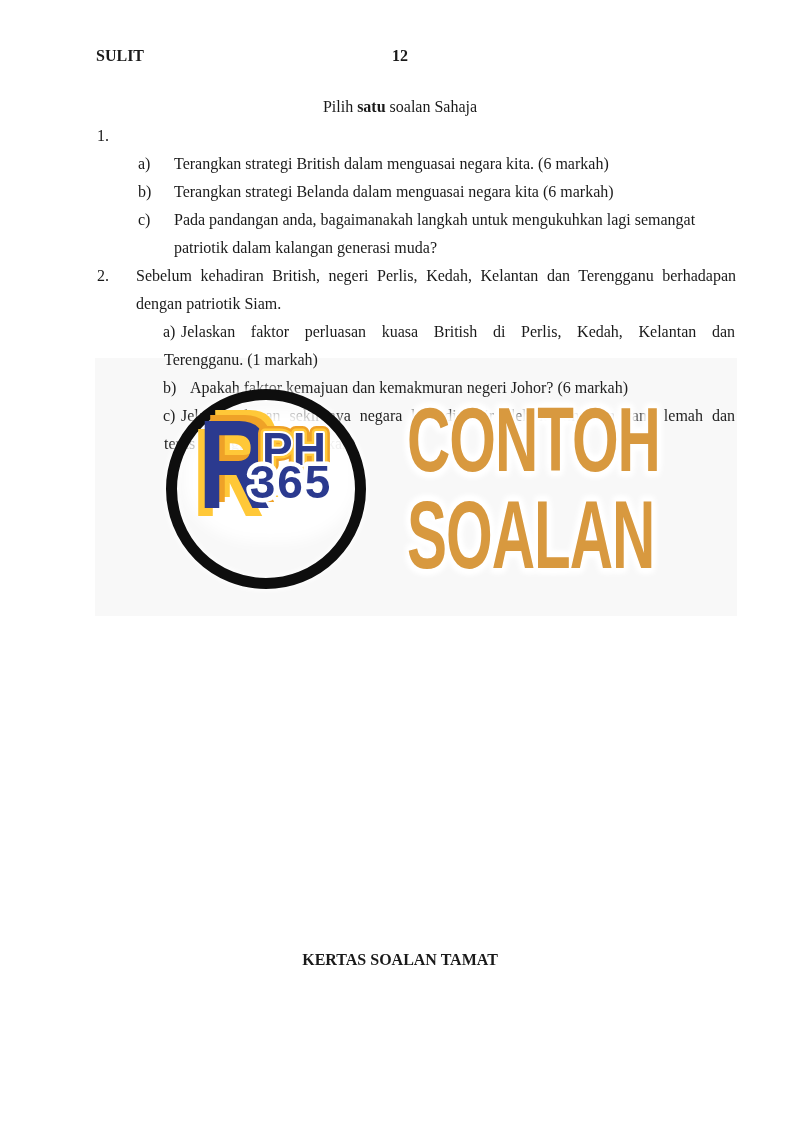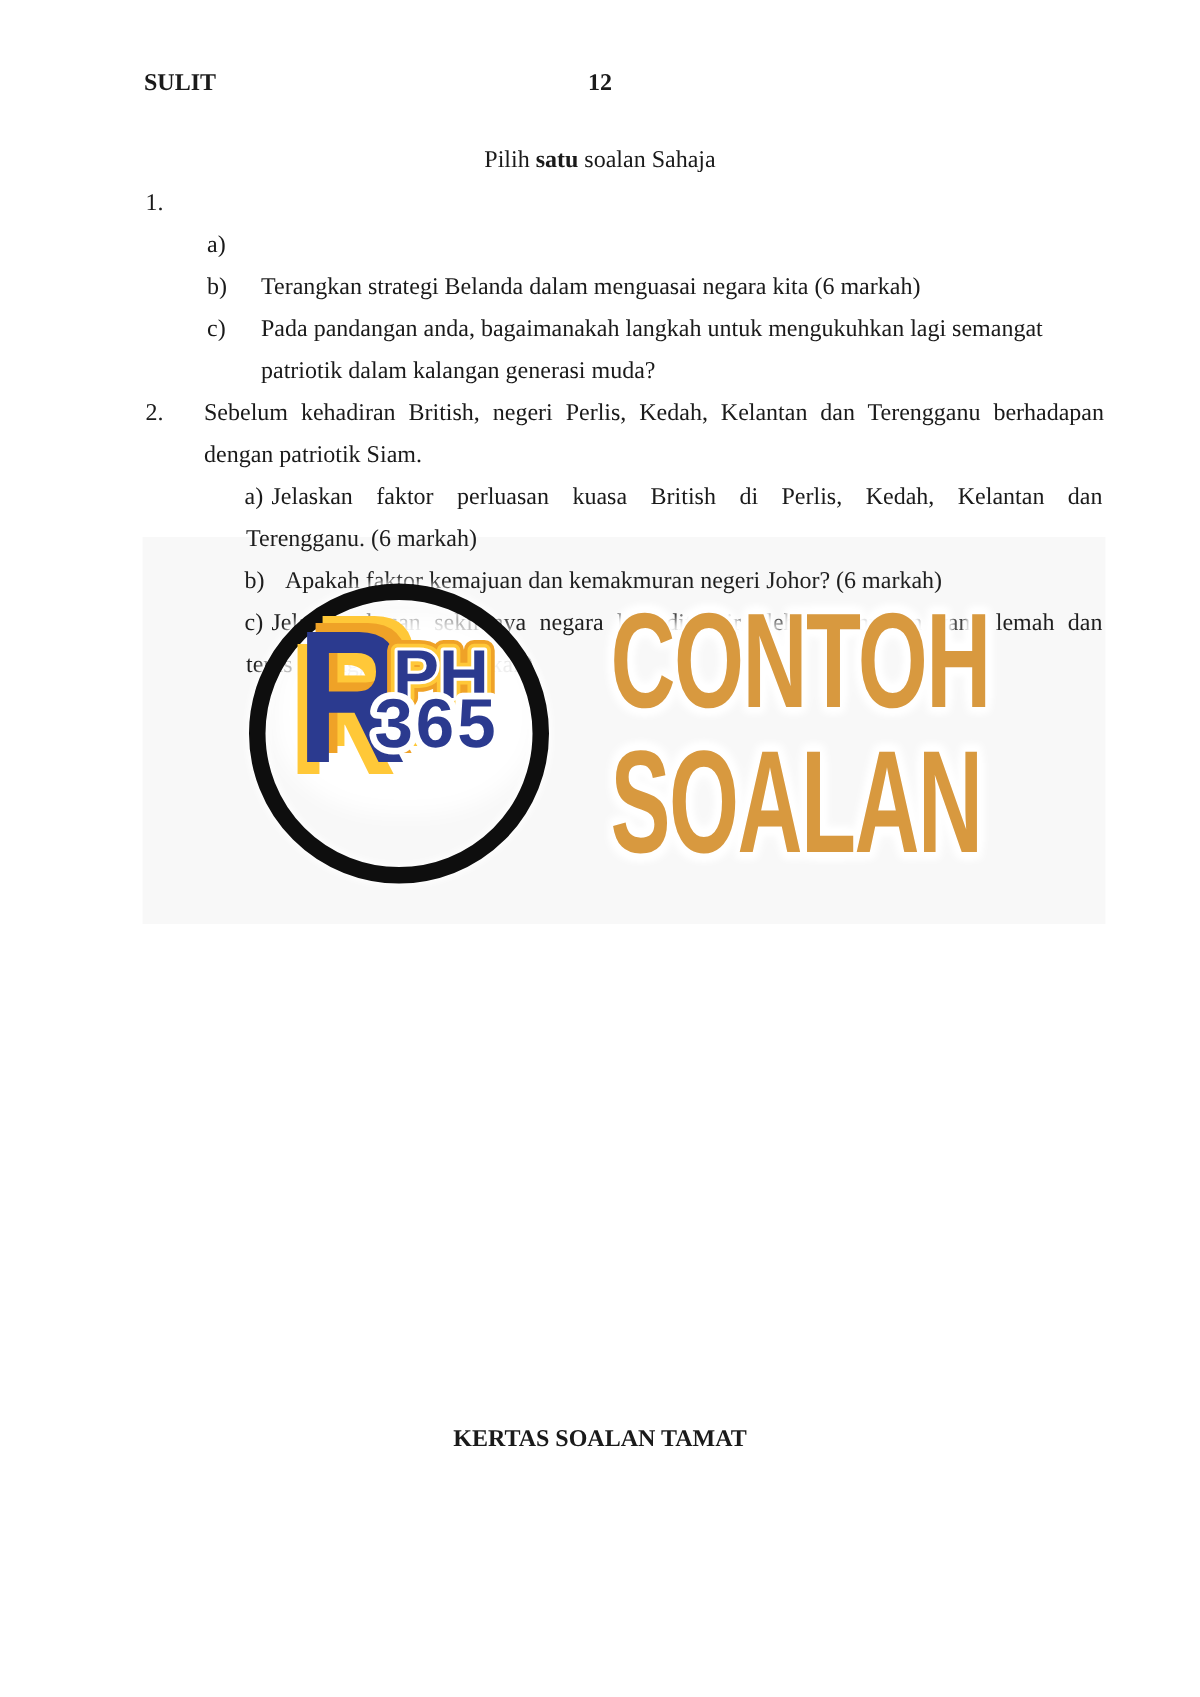--- a/index.html
+++ b/index.html
@@ -47,35 +47,36 @@
   <div class="abs b" style="left:96px;top:46px;">SULIT</div>
   <div class="abs b center" style="top:46px;">12</div>
 
   <div class="abs center" style="top:97px;">
     <span>Pilih </span><span class="b">satu</span><span> soalan Sahaja</span>
   </div>
 
   <div class="abs" style="left:97px;top:126px;">1.</div>
 
   <div class="abs" style="left:138px;top:154px;">a)</div>
+  <div class="abs" style="left:174px;top:154px;">Terangkan strategi British dalam menguasai negara kita. (6 markah)</div>
 
   <div class="abs" style="left:138px;top:182px;">b)</div>
   <div class="abs" style="left:174px;top:182px;">Terangkan strategi Belanda dalam menguasai negara kita (6 markah)</div>
 
   <div class="abs" style="left:138px;top:210px;">c)</div>
   <div class="abs" style="left:174px;top:238px;">patriotik dalam kalangan generasi muda?</div>
   <div class="abs" style="left:174px;top:210px;">Pada pandangan anda, bagaimanakah langkah untuk mengukuhkan lagi semangat</div>
 
   <div class="abs" style="left:97px;top:266px;">2.</div>
   <div class="abs stretch" style="left:136px;top:266px;width:600px;">Sebelum kehadiran British, negeri Perlis, Kedah, Kelantan dan Terengganu berhadapan</div>
   <div class="abs" style="left:136px;top:294px;">dengan patriotik Siam.</div>
 
   <div class="abs" style="left:163px;top:322px;">a)</div>
   <div class="abs stretch" style="left:181px;top:322px;width:554px;">Jelaskan faktor perluasan kuasa British di Perlis, Kedah, Kelantan dan</div>
-  <div class="abs" style="left:164px;top:350px;">Terengganu. (6 markah)</div>
+  <div class="abs" style="left:164px;top:350px;">Terengganu. (1 markah)</div>
 
   <div class="abs" style="left:163px;top:378px;">b)</div>
   <div class="abs" style="left:190px;top:378px;">Apakah faktor kemajuan dan kemakmuran negeri Johor? (6 markah)</div>
 
   <div class="abs" style="left:163px;top:406px;">c)</div>
   <div class="abs stretch" style="left:181px;top:406px;width:554px;">Jelaskan kesan sekiranya negara kita ditadbir oleh kepimpinan yang lemah dan</div>
   <div class="abs" style="left:164px;top:434px;">terus ketinggalan? (8 markah)</div>
 
   <div>
     <div class="wm-band"></div>

